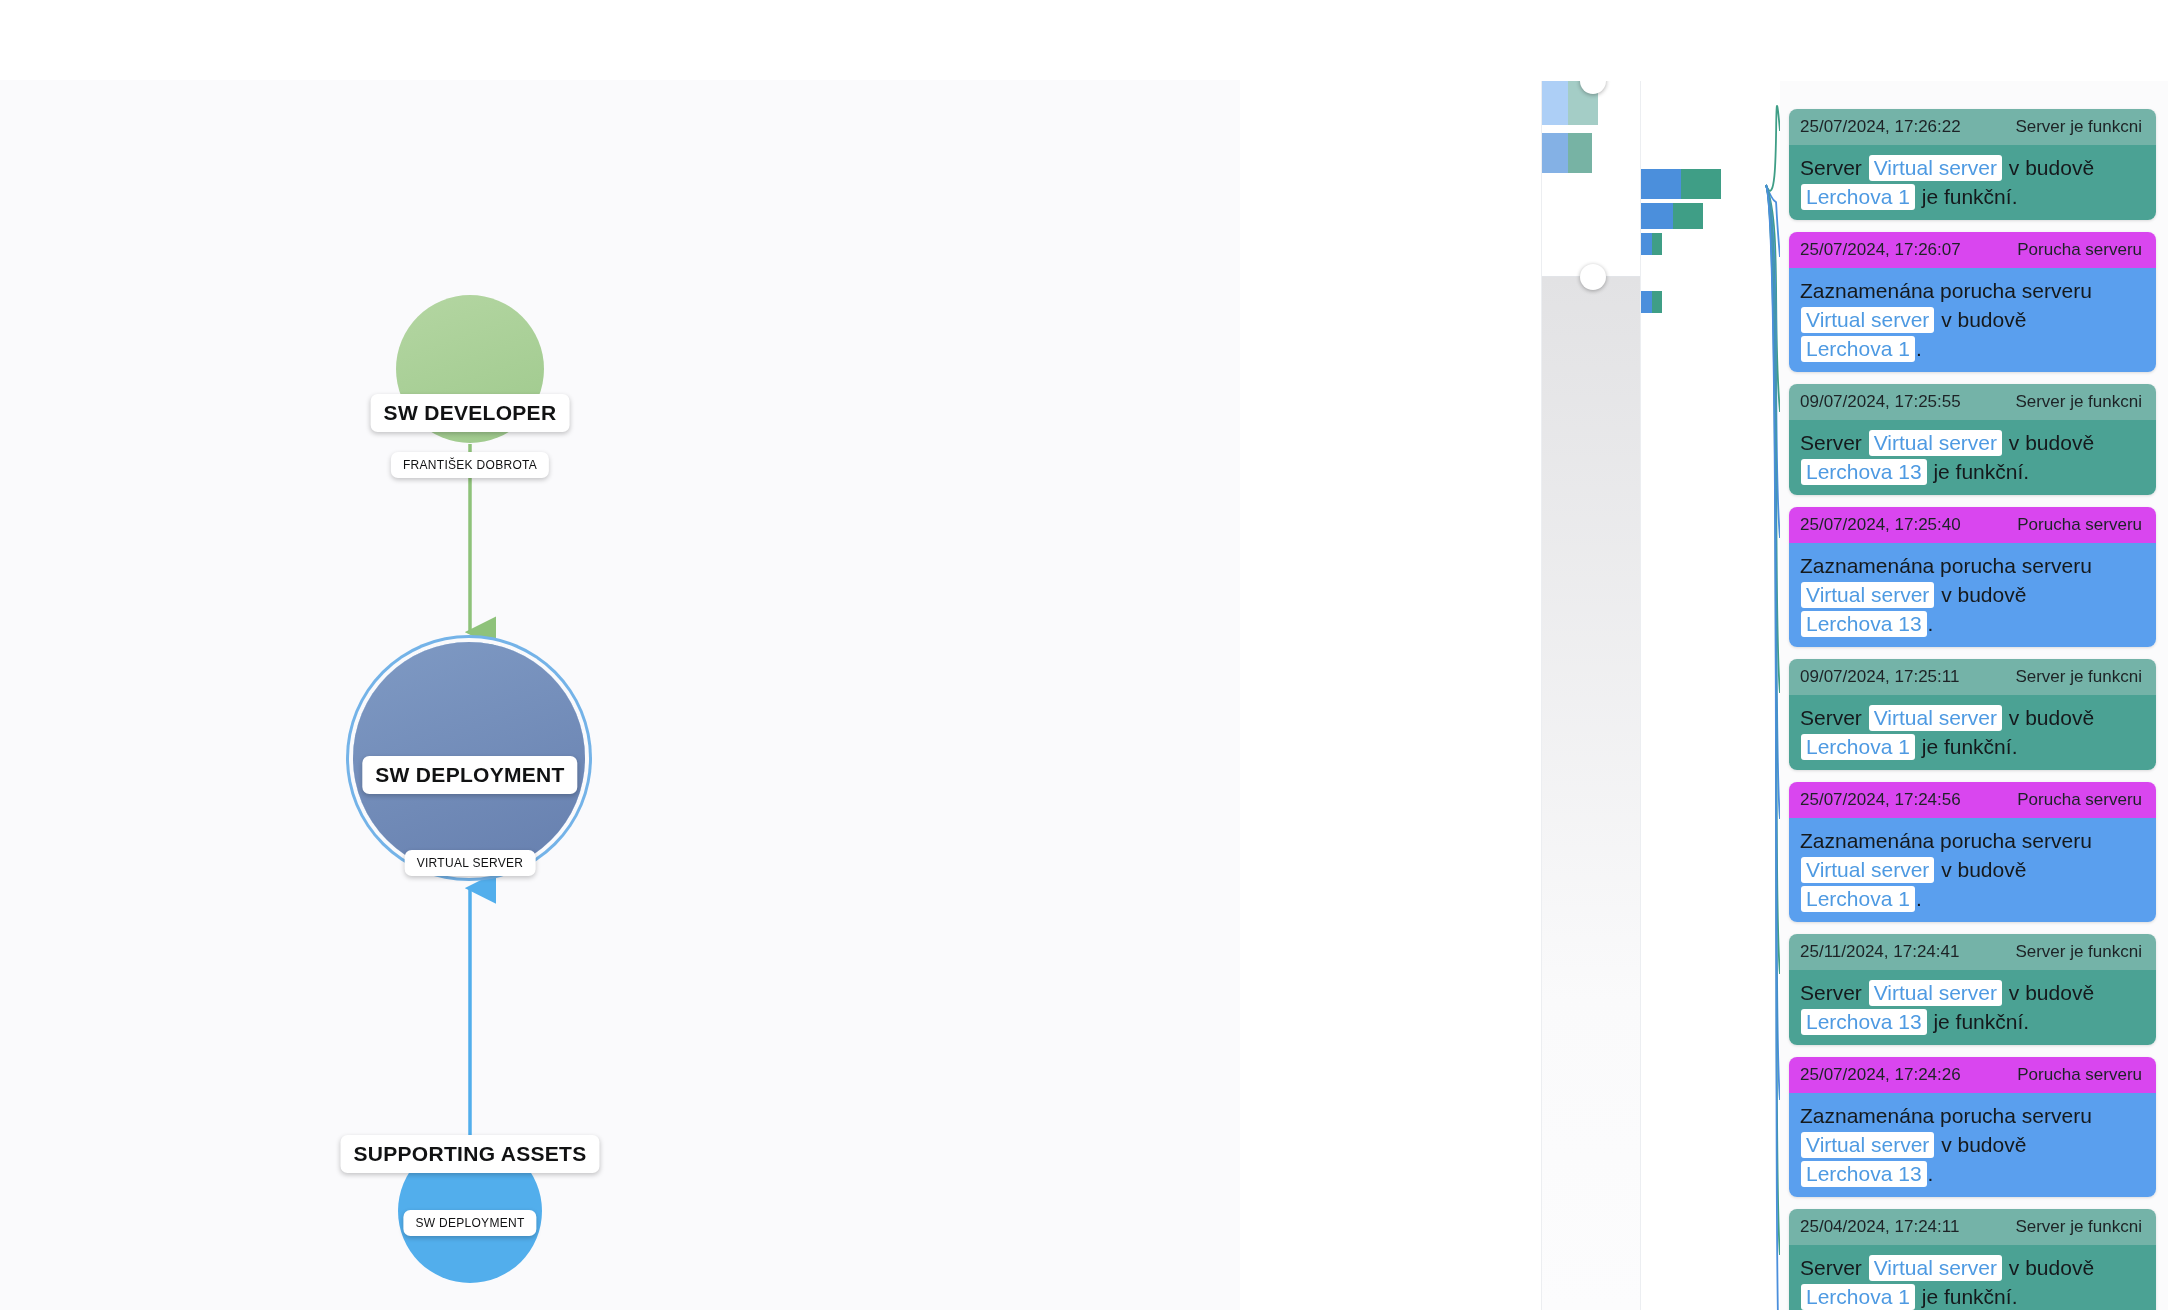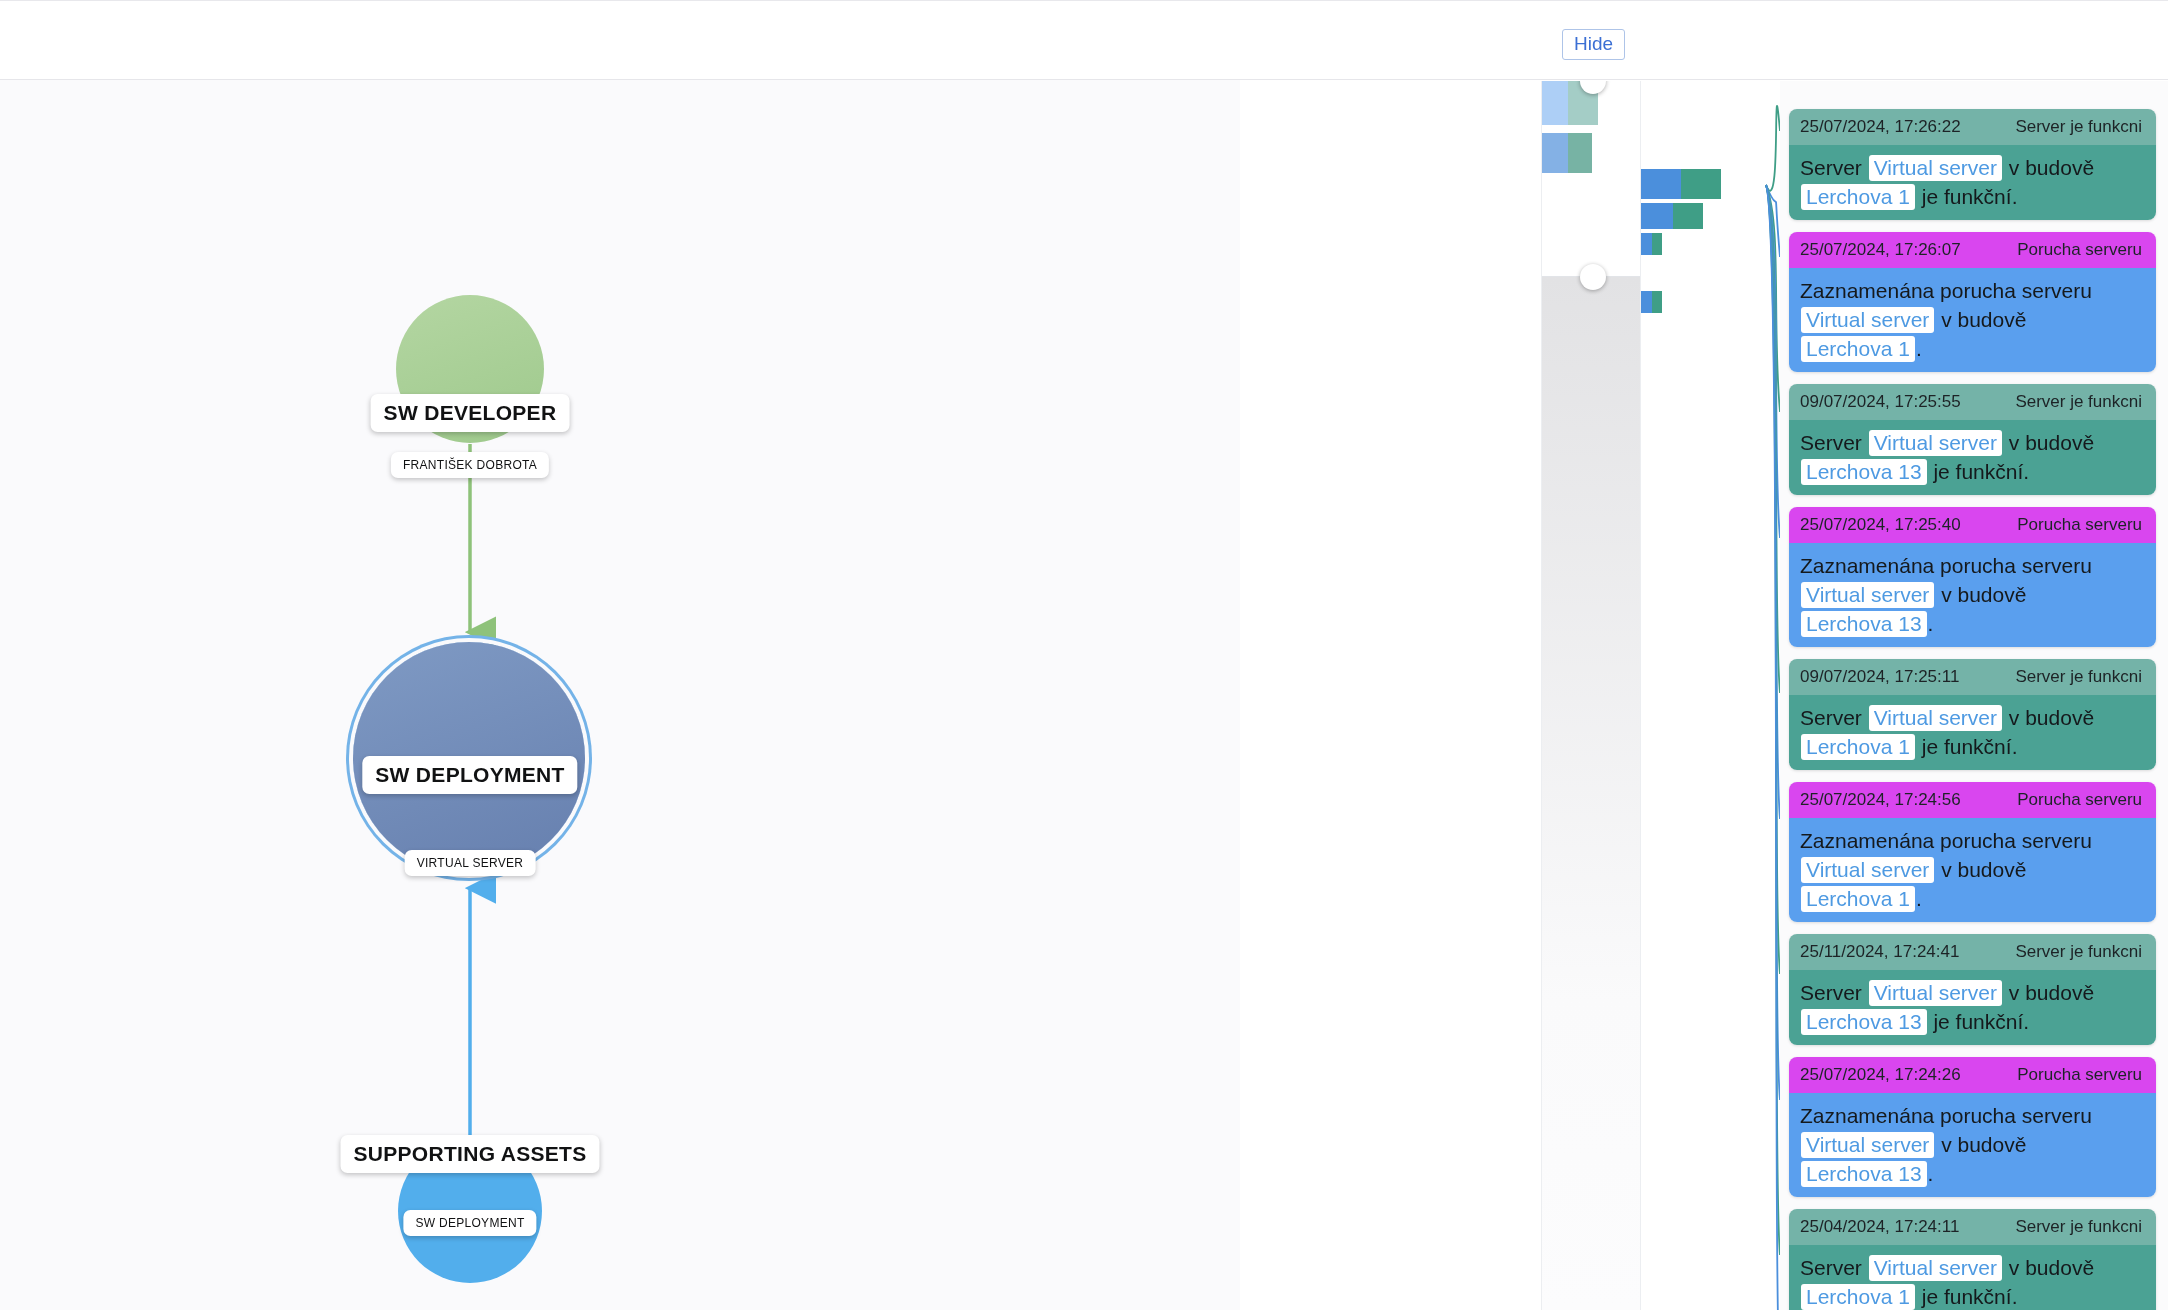--- a/index.html
+++ b/index.html
@@ -158,23 +158,20 @@
     padding: 0 5px;
     margin: 0 1px;
     line-height: 26px;
   }
 </style>
 </head>
 <body>
 
 <div id="app">
 
-  <div class="topbar">
-    <div class="hide-btn">Hide</div>
-  </div>
 
   <div class="canvas">
     <svg class="canvas-svg">
       <defs>
         <marker id="arr-green" markerWidth="9" markerHeight="9" refX="4.5" refY="7.5" orient="auto">
           <path d="M0,0 L9,0 L4.5,9 Z" fill="#8ec27a"></path>
         </marker>
         <marker id="arr-blue" markerWidth="9" markerHeight="9" refX="4.5" refY="1.5" orient="auto">
           <path d="M4.5,0 L9,9 L0,9 Z" fill="#52aeec"></path>
         </marker>

